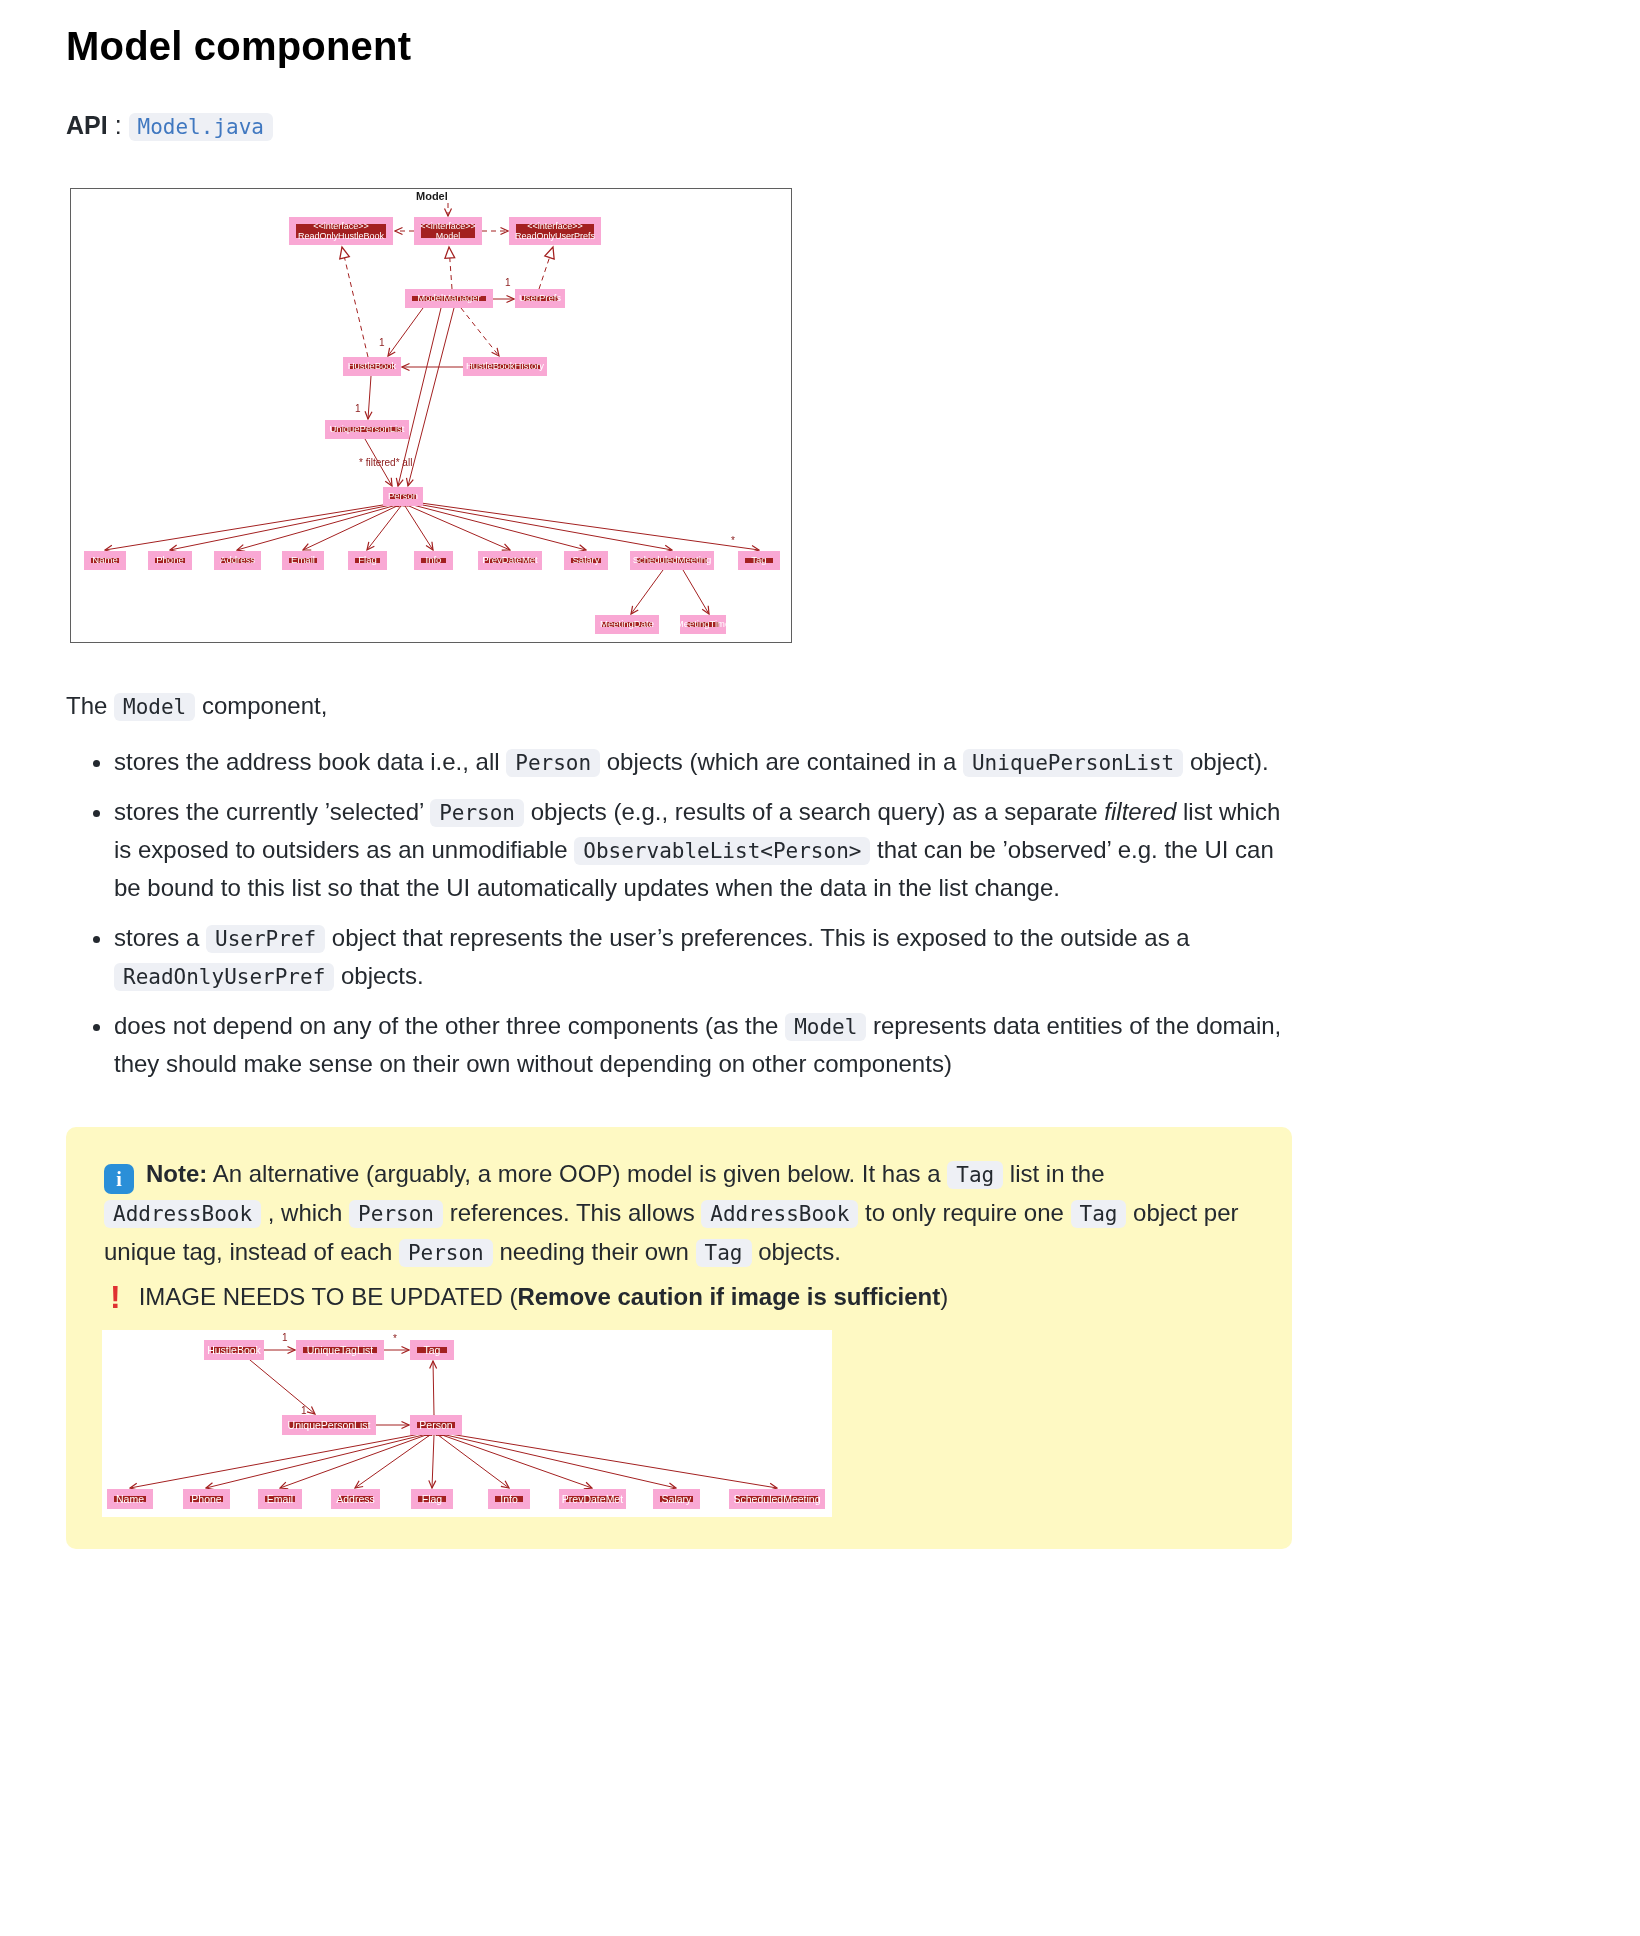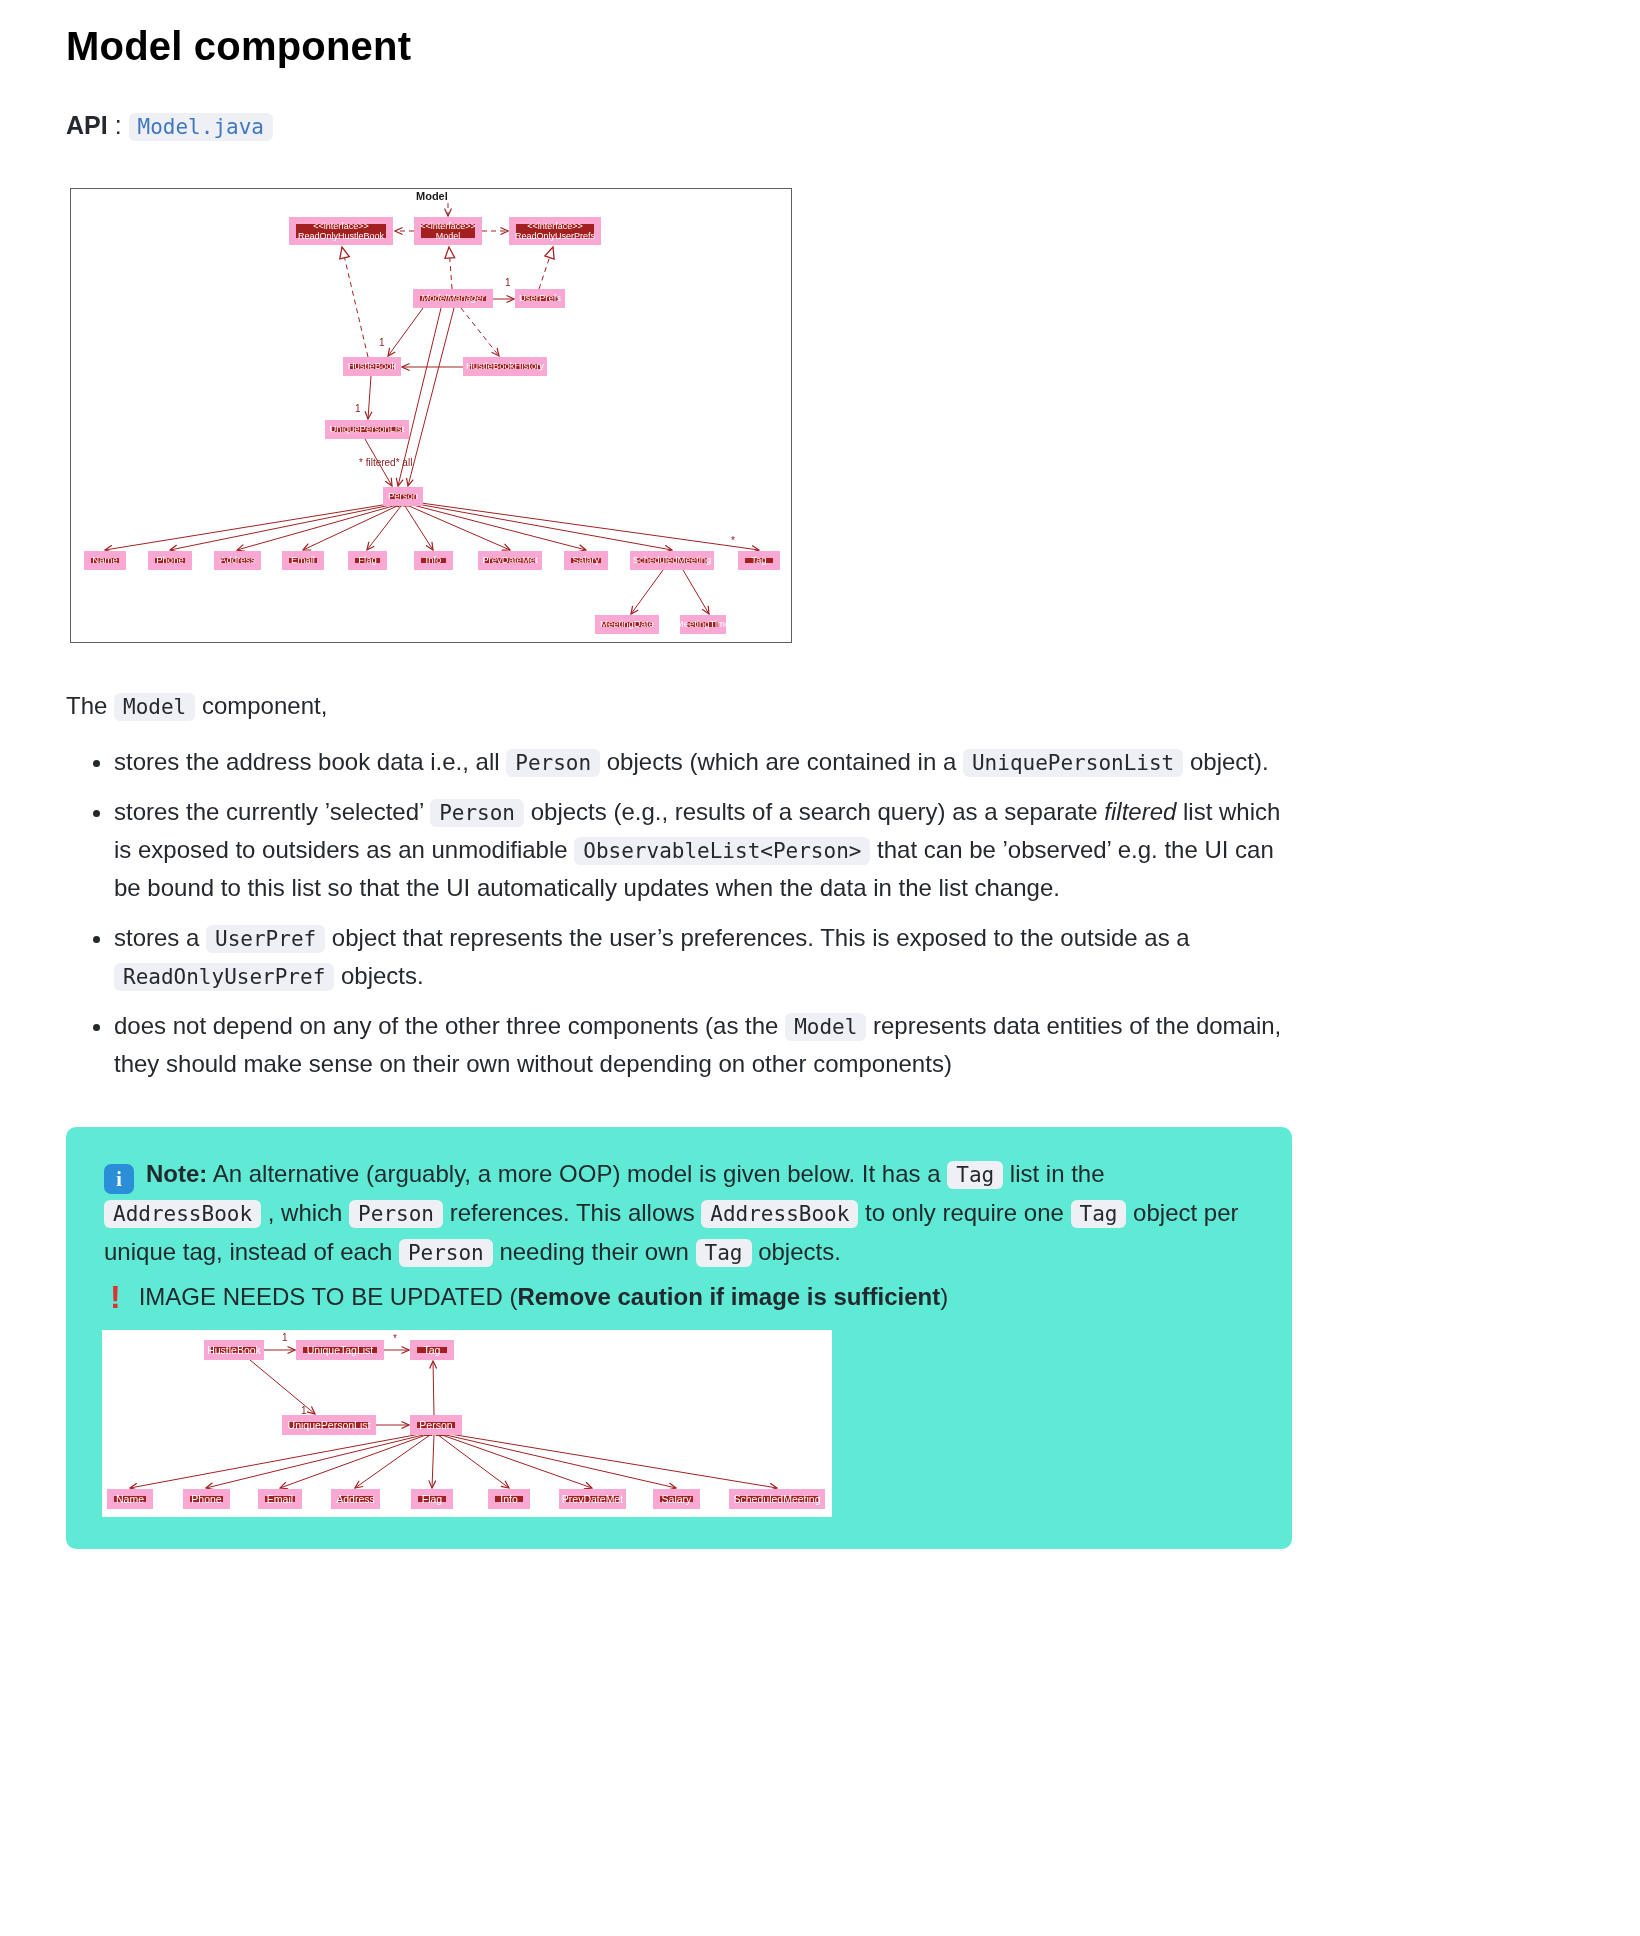--- a/index.html
+++ b/index.html
@@ -60,21 +60,21 @@
     font-size:10px; color:#8b1a1a; white-space:nowrap;
   }
   .uml-text.plain-bold { color:#1a1a1a; font-weight:700; font-size:11px; }
 
   .body-text { font-size:24px; line-height:1.6; }
   p.intro { font-size:24px; margin:0 0 18px 0; }
   ul.model-list { margin:0; padding-left:48px; font-size:24px; line-height:1.58; }
   ul.model-list li { margin-bottom:12px; }
 
   .note-box {
-    background:#5eead4;
+    background:#fef9c3;
     border-radius:10px;
     padding:28px 38px 26px 38px;
     margin-top:44px;
     width:1226px;
     font-size:24px;
     line-height:1.62;
   }
   .note-text-block { display:block; }
   .info-icon {
     display:inline-flex; align-items:center; justify-content:center;
@@ -141,21 +141,21 @@
         <line x1="350" y1="314" x2="688" y2="361" stroke="#a32020" stroke-width="1" marker-end="url(#diagram1-arrow)" marker-start="url(#diagram1-dia)"></line>
         <line x1="592" y1="381" x2="560" y2="425" stroke="#a32020" stroke-width="1" marker-end="url(#diagram1-arrow)"></line>
         <line x1="612" y1="381" x2="638" y2="425" stroke="#a32020" stroke-width="1" marker-end="url(#diagram1-arrow)"></line>
       </svg>
       <div class="uml-node iface" style="left: 218px; top: 28px; width: 104px; height: 28px;">&lt;&lt;interface&gt;&gt;
 ReadOnlyHustleBook</div>
       <div class="uml-node iface" style="left: 343px; top: 28px; width: 68px; height: 28px;">&lt;&lt;interface&gt;&gt;
 Model</div>
       <div class="uml-node iface" style="left: 438px; top: 28px; width: 92px; height: 28px;">&lt;&lt;interface&gt;&gt;
 ReadOnlyUserPrefs</div>
-      <div class="uml-node" style="left: 342px; top: 100px; width: 80px; height: 19px; font-style: italic;">ModelManager</div>
+      <div class="uml-node" style="left: 334px; top: 100px; width: 88px; height: 19px;">ModelManager</div>
       <div class="uml-node" style="left: 444px; top: 100px; width: 50px; height: 19px;">UserPrefs</div>
       <div class="uml-node" style="left: 272px; top: 168px; width: 58px; height: 19px;">HustleBook</div>
       <div class="uml-node" style="left: 392px; top: 168px; width: 84px; height: 19px;">HustleBookHistory</div>
       <div class="uml-node" style="left: 254px; top: 231px; width: 84px; height: 19px;">UniquePersonList</div>
       <div class="uml-node" style="left: 312px; top: 298px; width: 40px; height: 19px;">Person</div>
       <div class="uml-node" style="left: 13px; top: 362px; width: 42px; height: 19px;">Name</div>
       <div class="uml-node" style="left: 77px; top: 362px; width: 44px; height: 19px;">Phone</div>
       <div class="uml-node" style="left: 143px; top: 362px; width: 47px; height: 19px;">Address</div>
       <div class="uml-node" style="left: 211px; top: 362px; width: 42px; height: 19px;">Email</div>
       <div class="uml-node" style="left: 277px; top: 362px; width: 39px; height: 19px;">Flag</div>

